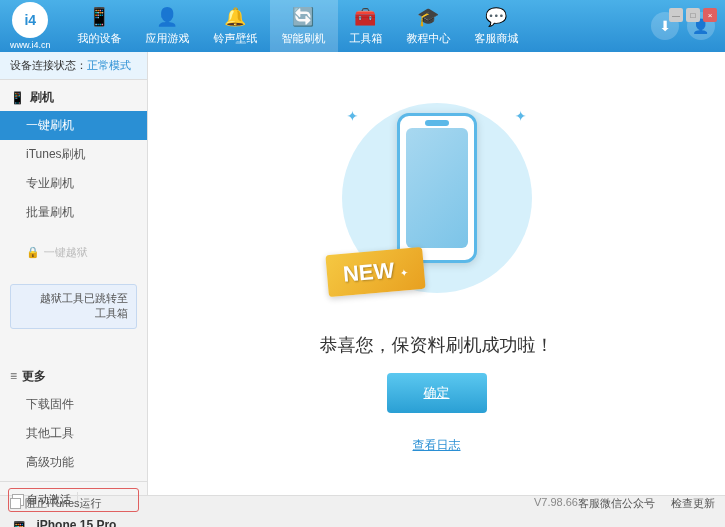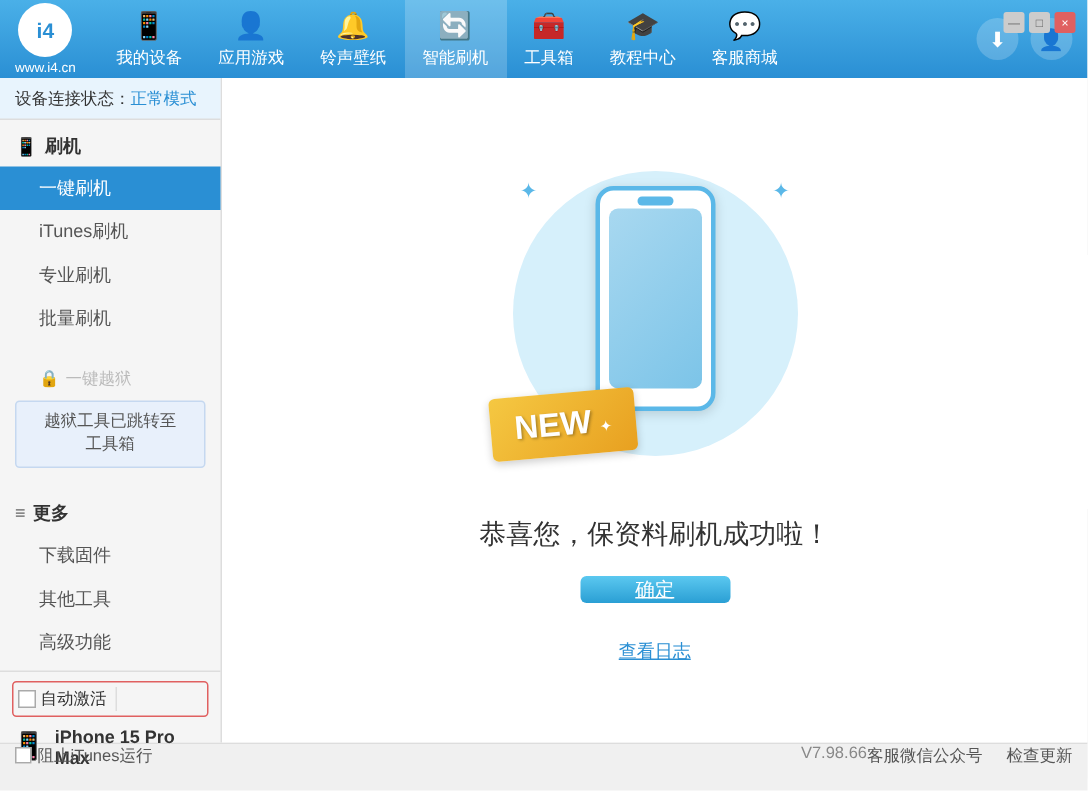--- a/index.html
+++ b/index.html
@@ -25,21 +25,21 @@
     .status-bar { background: #e8f4fd; padding: 6px 10px; font-size: 11px; color: #333; border-bottom: 1px solid #ddd; }
     .status-bar span.normal { color: #2a8fd4; font-weight: normal; }
     .sidebar-section { padding: 4px 0; }
     .sidebar-group-header { display: flex; align-items: center; padding: 5px 10px; font-size: 12px; color: #333; font-weight: bold; }
     .sidebar-group-header .icon { margin-right: 5px; color: #2a8fd4; }
     .sidebar-item { padding: 6px 10px 6px 26px; font-size: 12px; color: #555; cursor: pointer; }
     .sidebar-item.active { background: #2a8fd4; color: #fff; }
     .sidebar-divider { height: 1px; background: #ddd; margin: 3px 0; }
     .sidebar-disabled { padding: 4px 10px 4px 26px; font-size: 11px; color: #bbb; display: flex; align-items: center; gap: 4px; }
     .sidebar-disabled .lock-icon { font-size: 11px; color: #bbb; }
-    .sidebar-note { margin: 3px 10px; padding: 6px 8px; background: #e8f0fb; border: 1px solid #c5d8f0; border-radius: 3px; font-size: 11px; color: #555; line-height: 1.4; text-align: center; }
+    .sidebar-note { margin: 20px 10px; padding: 6px 8px; background: #e8f0fb; border: 1px solid #c5d8f0; border-radius: 3px; font-size: 11px; color: #555; line-height: 1.4; text-align: right; }
     .sidebar-more-header { display: flex; align-items: center; padding: 5px 10px; font-size: 12px; color: #333; font-weight: bold; }
     .sidebar-more-header .icon { margin-right: 5px; color: #666; }
     .sidebar-spacer { flex: 1; }
 
     
     .device-area { border-top: 1px solid #ddd; padding: 6px 8px; }
     .auto-row { display: flex; align-items: center; gap: 6px; margin-bottom: 6px; padding: 3px; border: 1.5px solid #e06060; border-radius: 3px; }
     .checkbox-label { display: flex; align-items: center; gap: 3px; font-size: 11px; color: #333; cursor: pointer; }
     .cb { width: 12px; height: 12px; border: 1px solid #aaa; background: #fff; display: inline-block; }
     .divider-v { width: 1px; height: 16px; background: #ddd; }
@@ -53,21 +53,21 @@
     .phone-bg-circle { width: 190px; height: 190px; background: #d6f0fb; border-radius: 50%; position: absolute; top: 10px; left: 5px; }
     .phone-body { position: absolute; top: 20px; left: 50%; transform: translateX(-50%); width: 80px; height: 150px; background: #fff; border-radius: 12px; border: 3px solid #5bb8e8; box-shadow: 0 2px 8px rgba(0,0,0,0.15); display: flex; align-items: center; justify-content: center; }
     .phone-screen { width: 62px; height: 120px; background: linear-gradient(135deg, #a8d8f0 0%, #7cc4e8 100%); border-radius: 6px; }
     .phone-notch { width: 24px; height: 6px; background: #5bb8e8; border-radius: 3px; position: absolute; top: 4px; left: 50%; transform: translateX(-50%); }
     .new-badge { position: absolute; bottom: 20px; left: -10px; background: linear-gradient(135deg, #f5c842, #e8a020); padding: 8px 16px; border-radius: 4px; transform: rotate(-5deg); box-shadow: 0 2px 6px rgba(0,0,0,0.2); }
     .new-badge-text { color: #fff; font-size: 22px; font-weight: bold; text-shadow: 1px 1px 2px rgba(0,0,0,0.3); }
     .sparkle { position: absolute; color: #5bb8e8; font-size: 14px; }
     .sparkle-1 { top: 15px; left: 10px; }
     .sparkle-2 { top: 15px; right: 10px; }
     .success-text { font-size: 18px; color: #333; margin-bottom: 16px; }
-    .confirm-btn { width: 100px; height: 18px; background: linear-gradient(180deg, #5bc8f0, #2a9fd4); border: none; border-radius: 4px; color: #fff; font-size: 13px; cursor: pointer; margin-bottom: 24px; display: flex; align-items: center; justify-content: center; text-decoration: underline; }
+    .confirm-btn { width: 100px; height: 40px; background: linear-gradient(180deg, #5bc8f0, #2a9fd4); border: none; border-radius: 4px; color: #fff; font-size: 13px; cursor: pointer; margin-bottom: 24px; display: flex; align-items: center; justify-content: center; text-decoration: underline; }
     .log-link { font-size: 12px; color: #2a8fd4; cursor: pointer; text-decoration: underline; }
 
     
     .bottom-bar { height: 24px; background: #f0f0f0; border-top: 1px solid #ddd; display: flex; align-items: flex-start; padding: 0 10px; font-size: 11px; color: #555; }
     .bottom-right { margin-left: auto; display: flex; }
     .bottom-version { color: #888; }
     .itunes-row { display: flex; align-items: center; gap: 4px; }
   </style>
 </head>
 <body>

